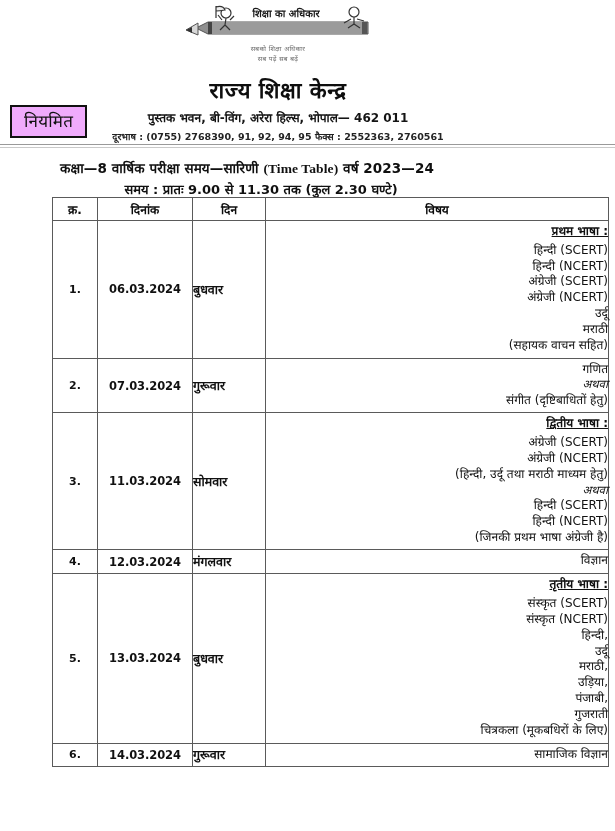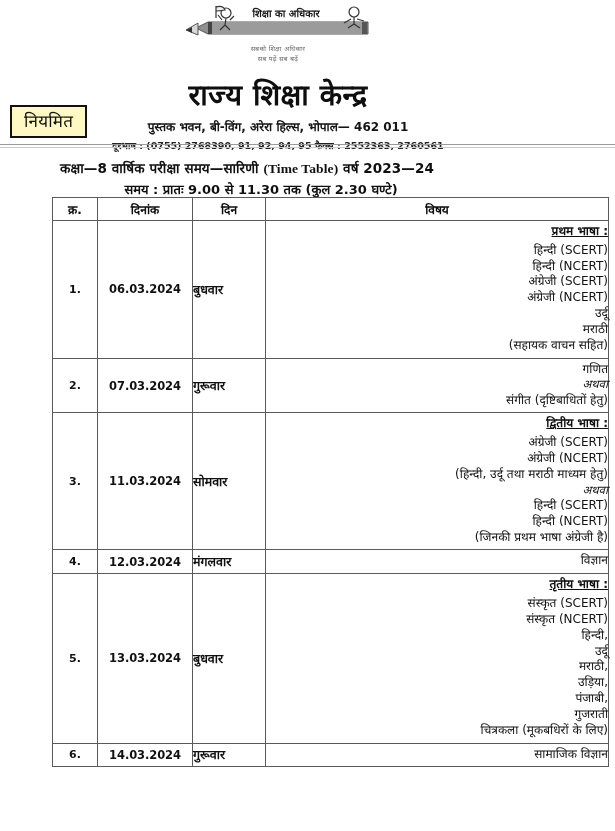--- a/index.html
+++ b/index.html
@@ -43,21 +43,21 @@
     text-align: center;
     font-size: 6.5px;
     line-height: 1.55;
     color: #6b6b6b;
     letter-spacing: .3px;
     font-family: "DejaVu Sans", sans-serif;
   }
 
   .org-name {
     text-align: center;
-    font-size: 29px;
+    font-size: 22px;
     font-weight: bold;
     letter-spacing: .4px;
     margin-top: 2px;
     color: #0e0e0e;
     font-family: "DejaVu Sans", sans-serif;
   }
   .org-addr {
     text-align: center;
     font-size: 12px;
     font-weight: bold;
@@ -75,21 +75,21 @@
   }
 
   .regular-badge {
     position: absolute;
     left: 10px;
     top: 105px;
     border: 2px solid #111;
     padding: 2px 12px 4px 12px;
     font-size: 17px;
     font-weight: normal;
-    background: #fef9c3;
+    background: #f0abfc;
     font-family: "DejaVu Sans", sans-serif;
     letter-spacing: .3px;
   }
 
   .rule {
     position: absolute;
     left: 0;
     top: 144px;
     width: 615px;
     border-top: 1px solid #9a9a9a;

